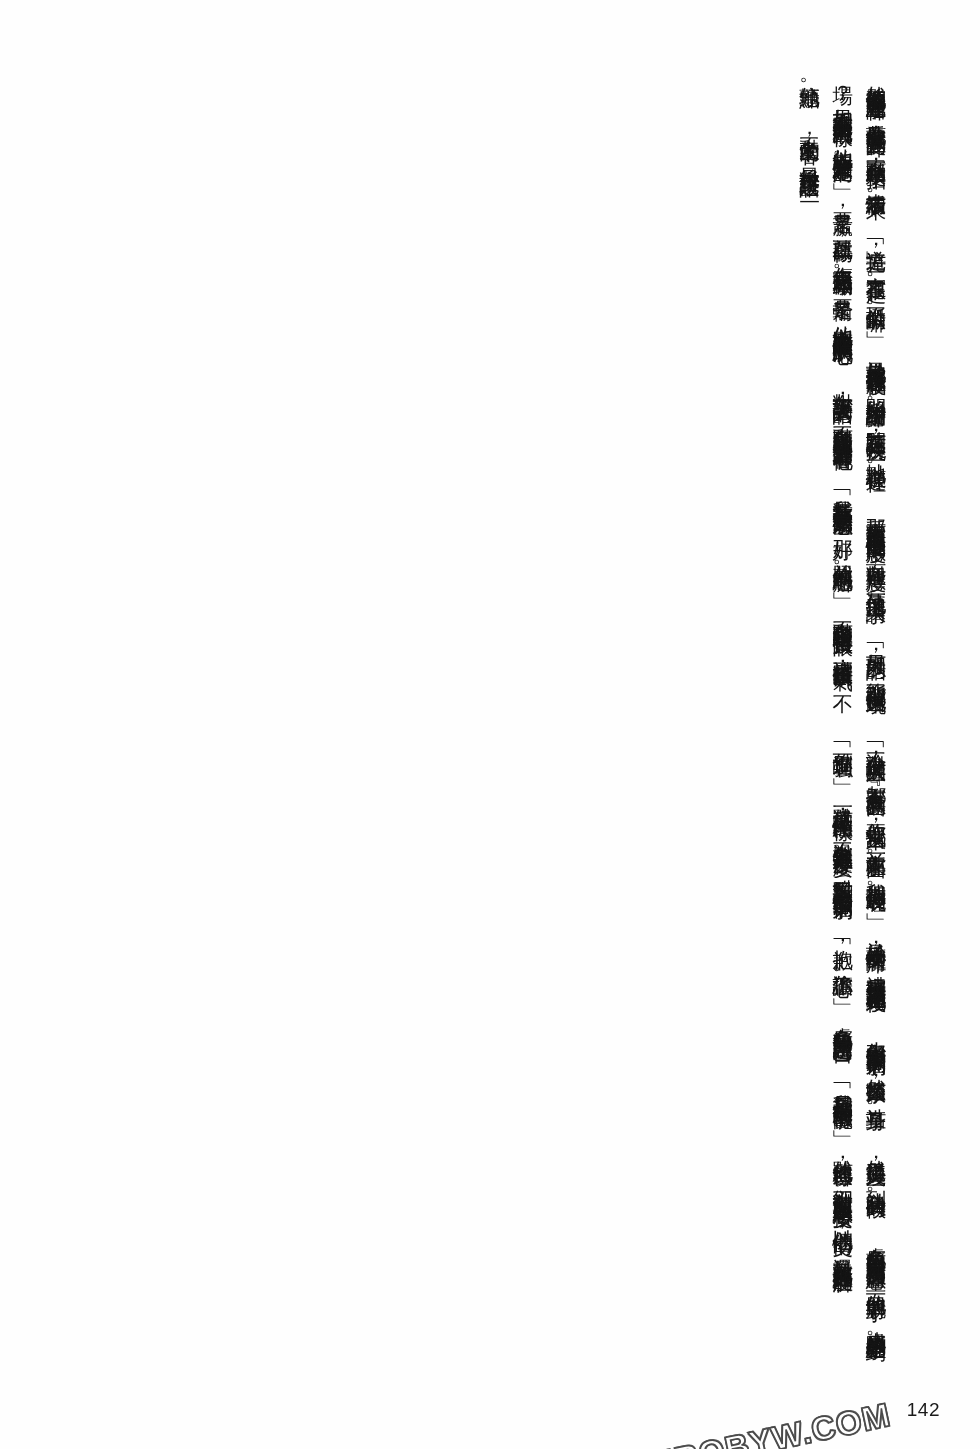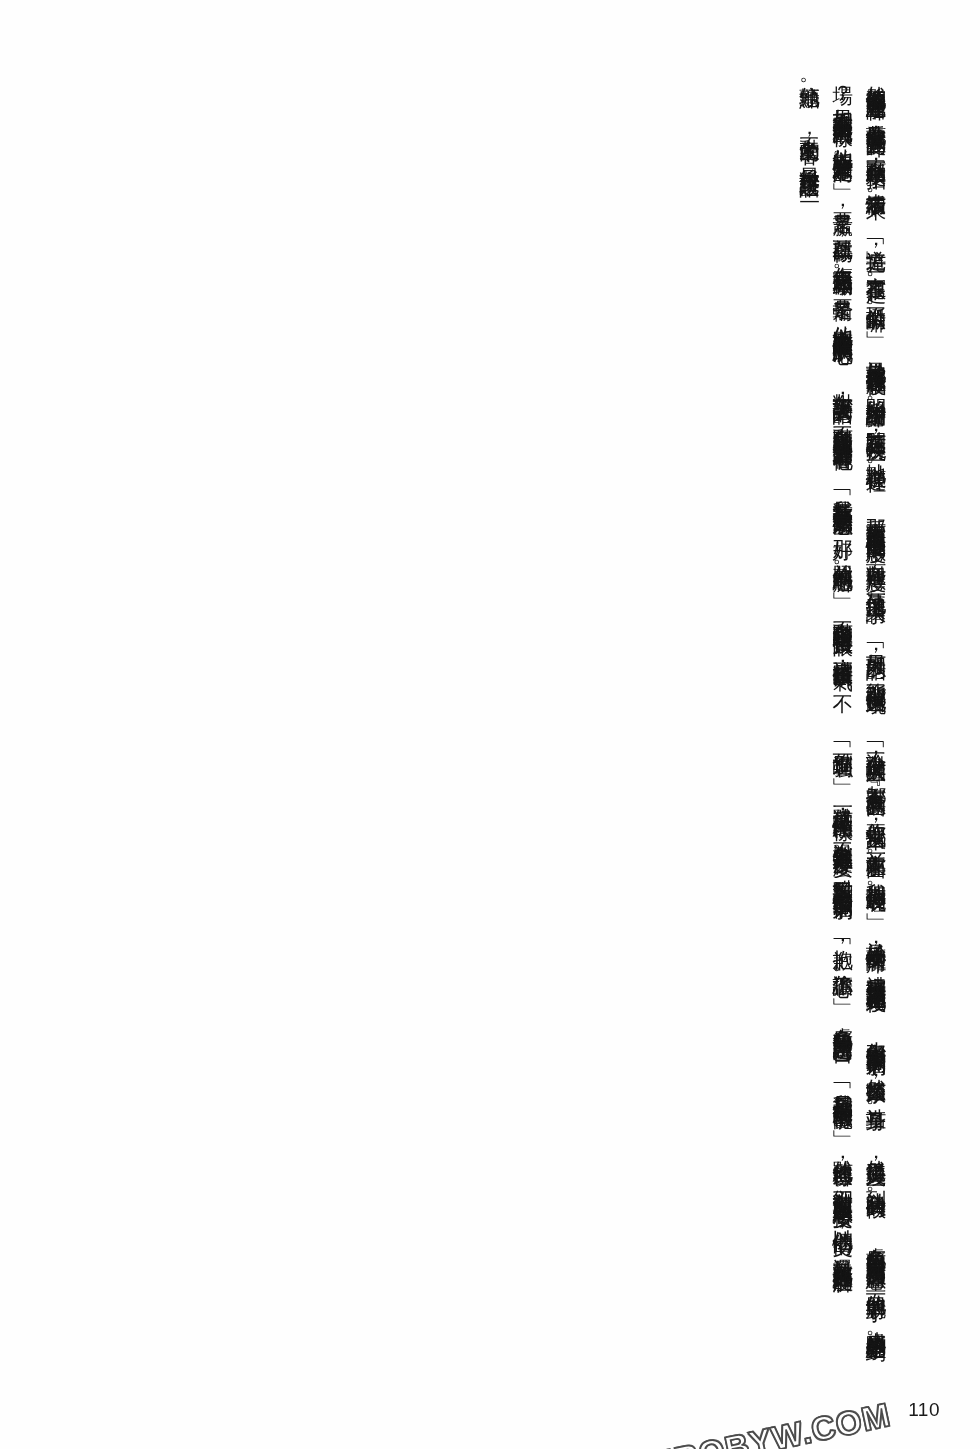--- a/index.html
+++ b/index.html
@@ -96,17 +96,17 @@
 少年向那道背影深深鞠了個躬，然後握緊拳頭，站直身子。
 然後過了好幾天，到一決勝負的時候。
 膚色白皙的少年走進中級男娼店的店員休息室，而他的競爭對手‧皮膚黝黑的少年已經到了。
 「你可別逞強啊！」
 雖然還是一副憔悴的模樣，不過聲音倒是跟平常沒什麼變。黝黑男對放下心來的白皙男深深鞠了個躬。
 「抱歉，讓你擔心了。」
 膚色白皙的少年回答說是為了自己。
 「我只是利用你掌握出道的機會罷了。」
 雖然他這樣回答，卻不被對方照字面上的意思所接受。以他們的交情，還是對彼此有這點程度的理解。</div>
 
-  <div class="page-number">110</div>
+  <div class="page-number">142</div>
 
   <div class="watermark">ZEROBYW.COM</div>
 
 </div>
 
 </body></html>

